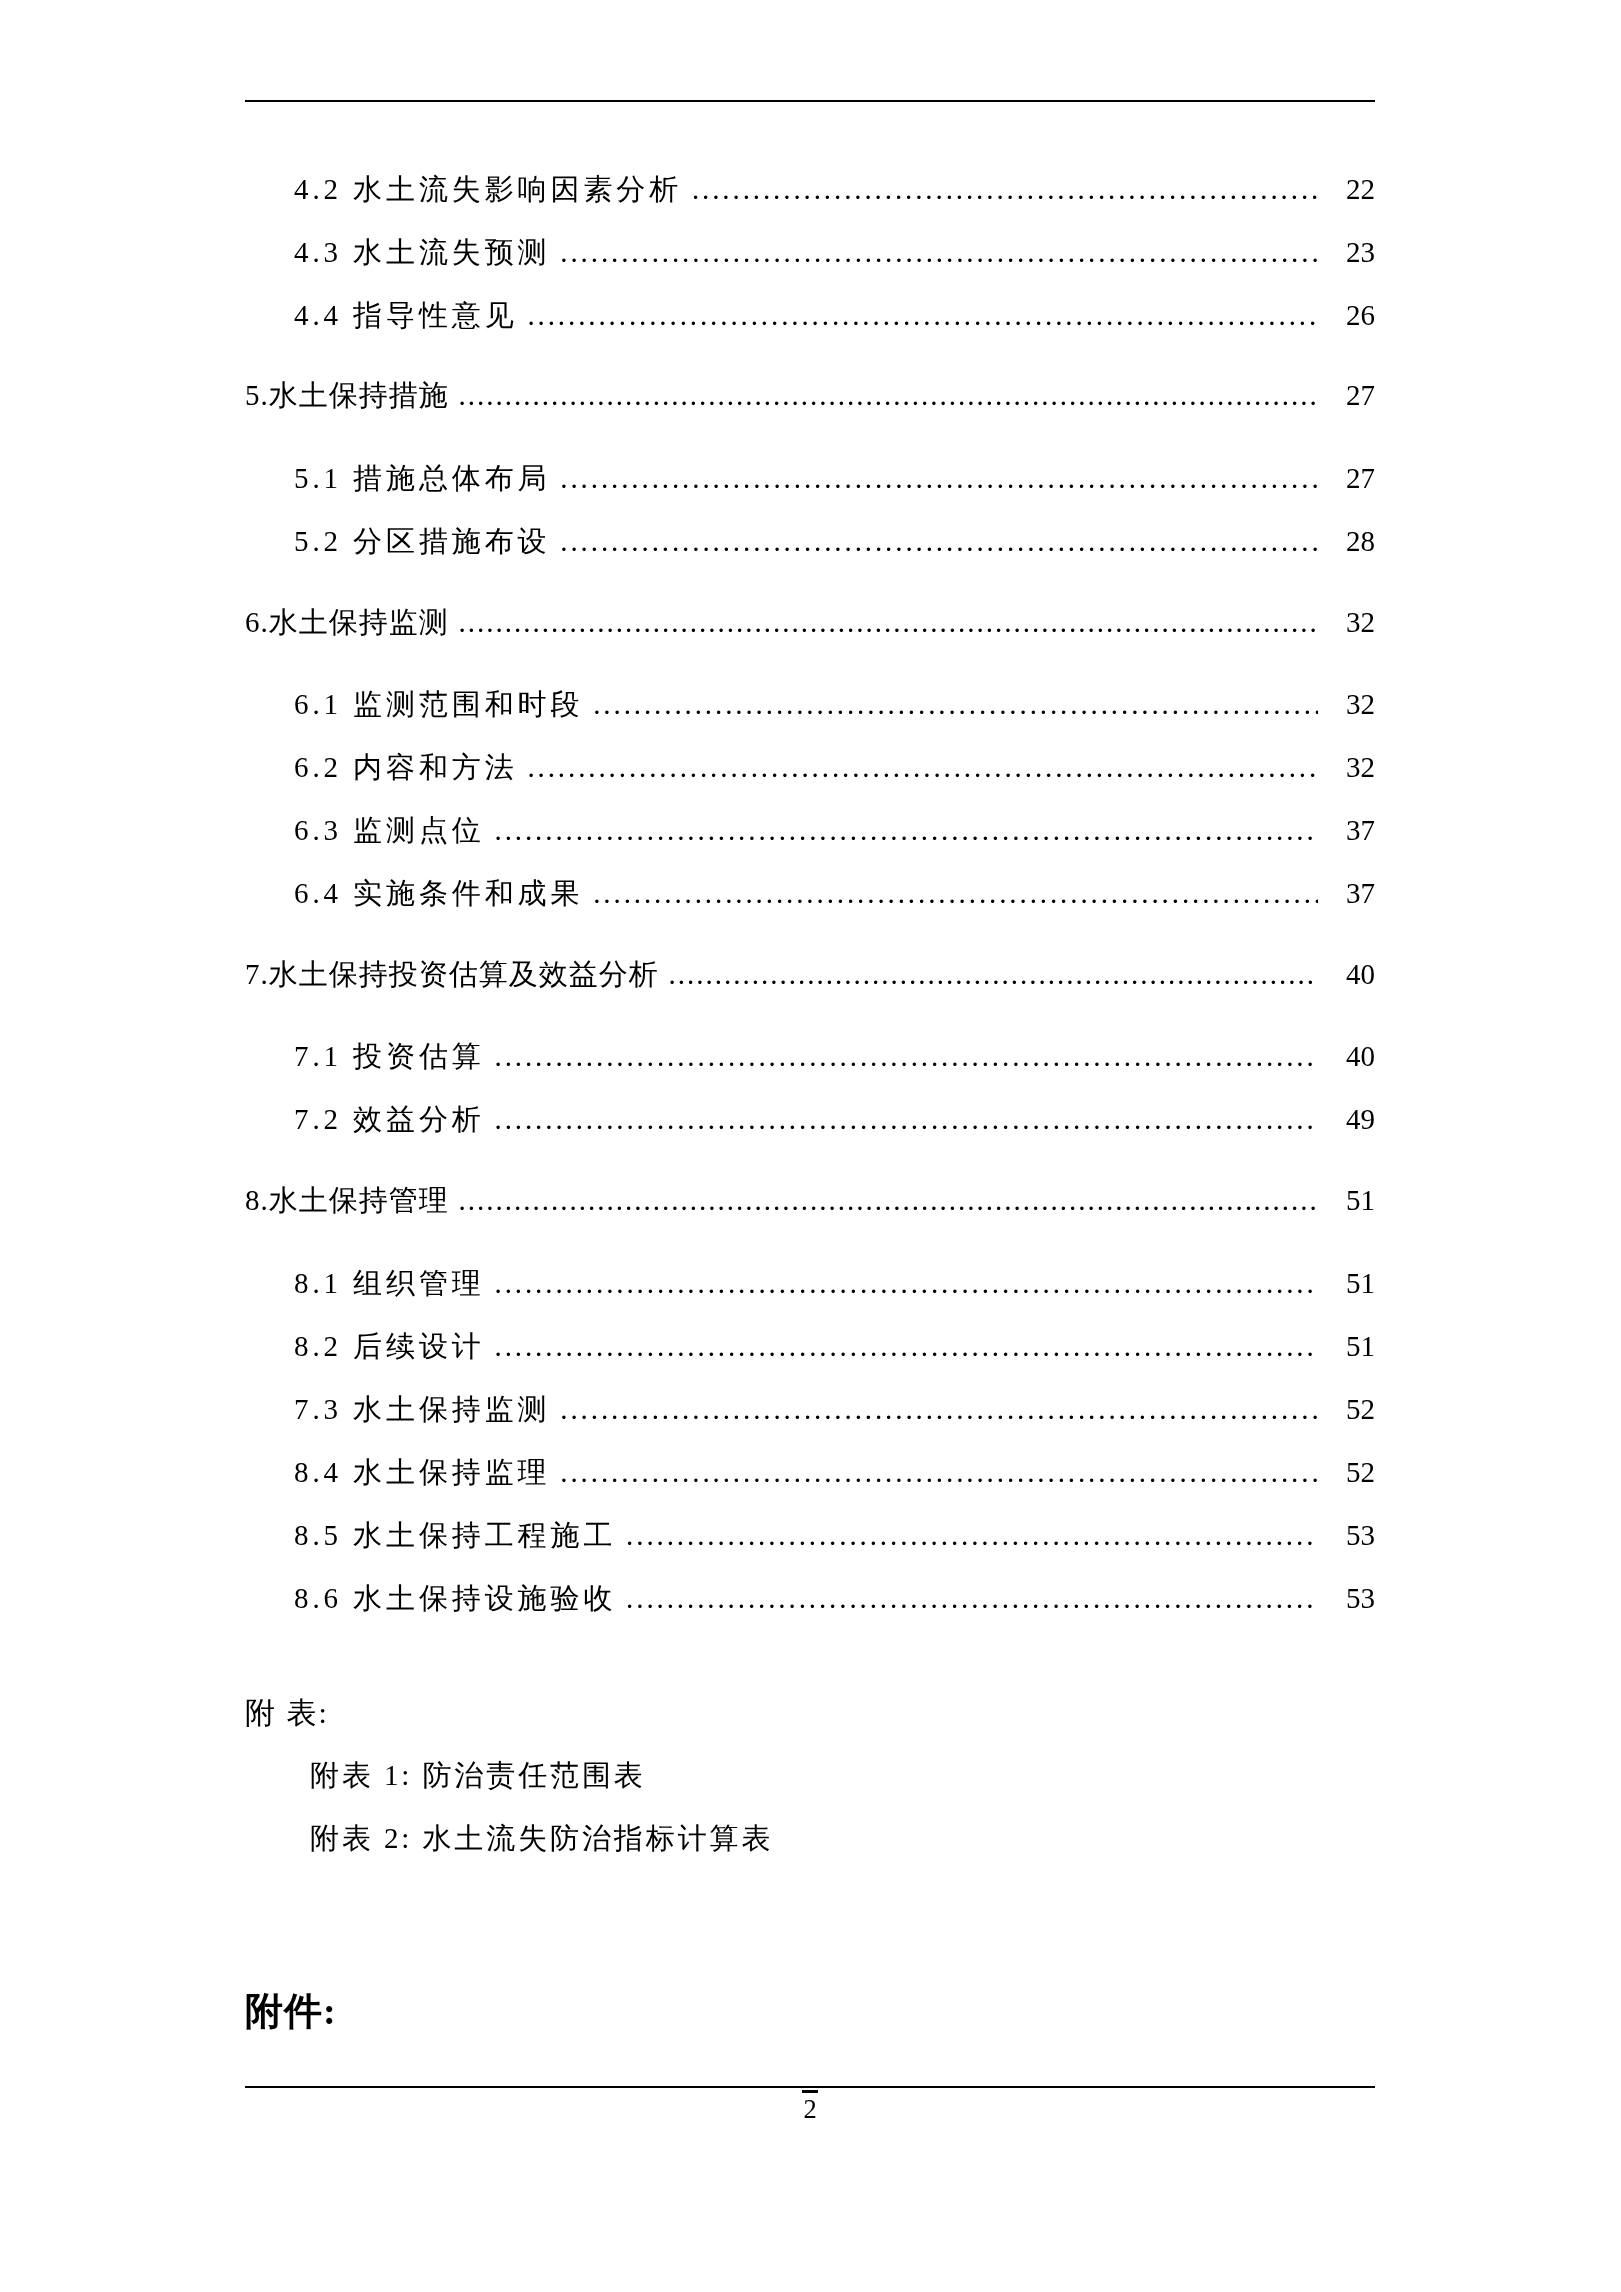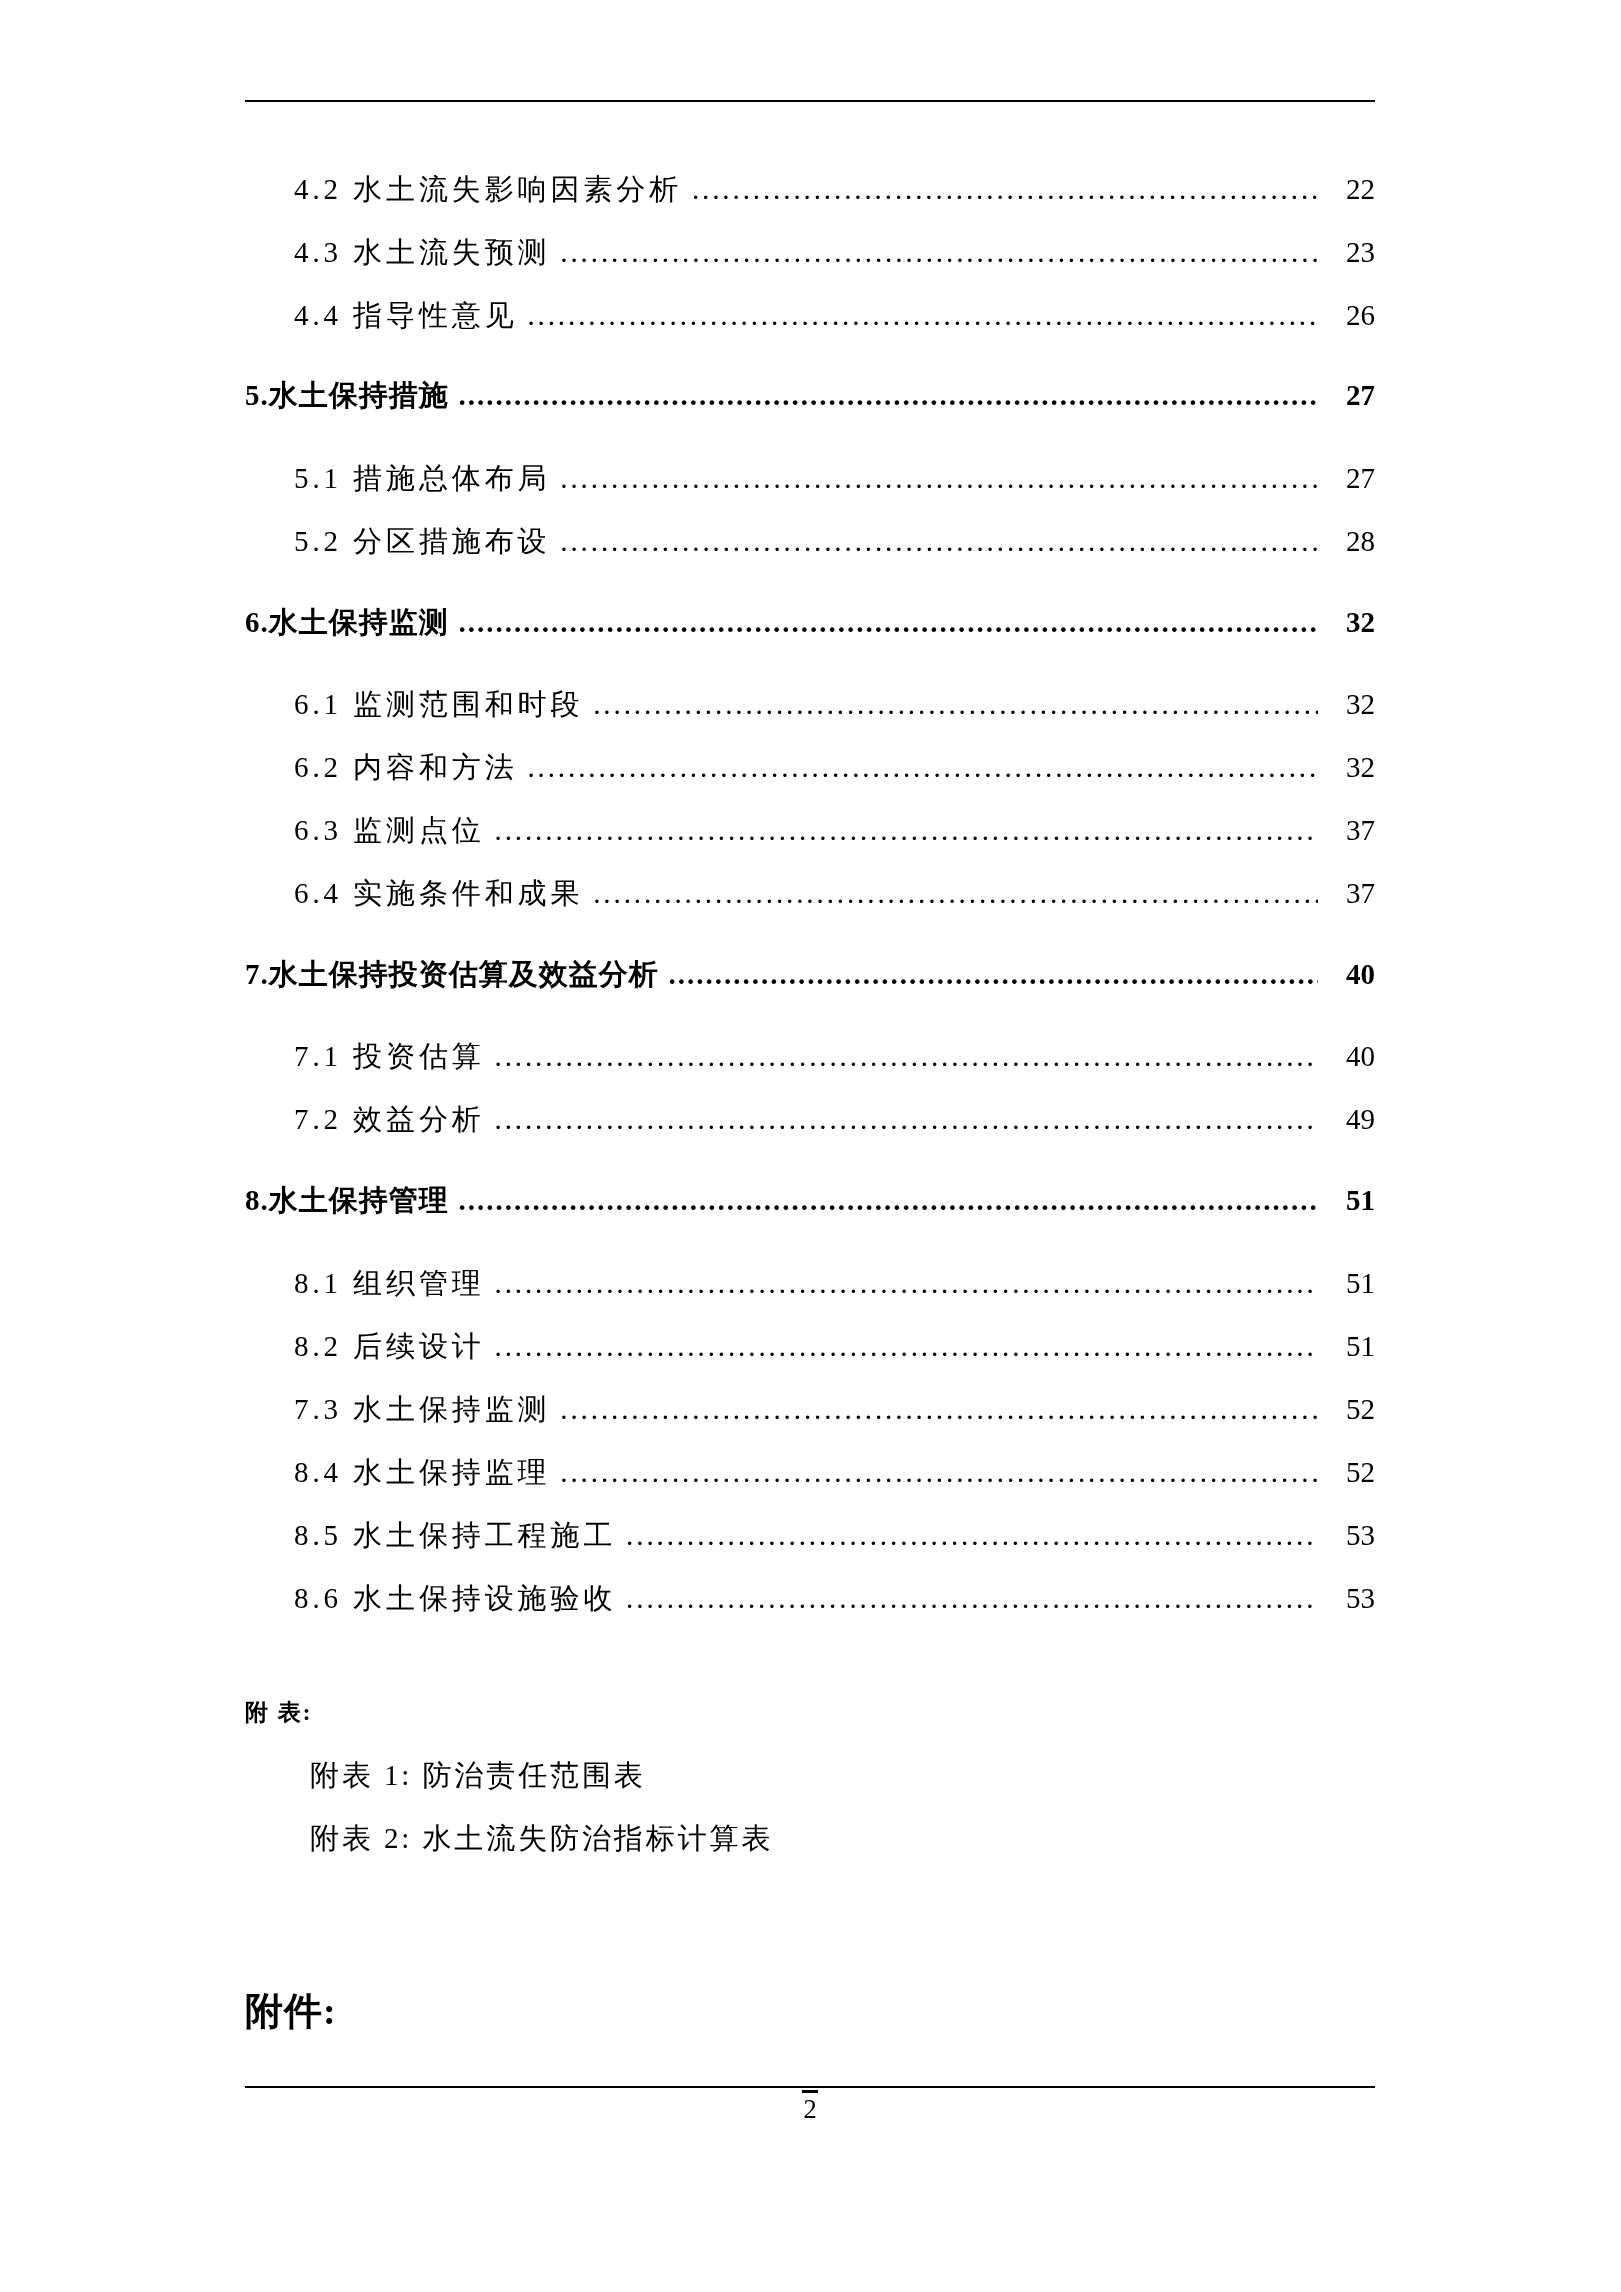--- a/index.html
+++ b/index.html
@@ -33,21 +33,21 @@
     padding-top: 56px;
   }
   .toc-row {
     display: flex;
     align-items: baseline;
     height: 63px;
     line-height: 63px;
     font-size: 29px;
   }
   .toc-row.level1 {
-    font-weight: bold;
+    font-weight: normal;
     margin-top: 17.6px;
     margin-bottom: 19.6px;
   }
   .toc-row.level2 {
     padding-left: 49px;
   }
   .toc-label {
     white-space: nowrap;
     letter-spacing: 3.9px;
   }
@@ -64,22 +64,22 @@
   .level1 .toc-dots {
     letter-spacing: 2px;
   }
   .toc-page {
     min-width: 49px;
     text-align: right;
     white-space: nowrap;
   }
   .appendix-heading {
     margin-top: 51px;
-    font-weight: bold;
-    font-size: 23px;
+    font-weight: normal;
+    font-size: 30px;
     height: 63px;
     line-height: 63px;
     letter-spacing: 2px;
     white-space: pre;
   }
   .appendix-item {
     height: 63px;
     line-height: 63px;
     font-size: 29px;
     padding-left: 65px;

